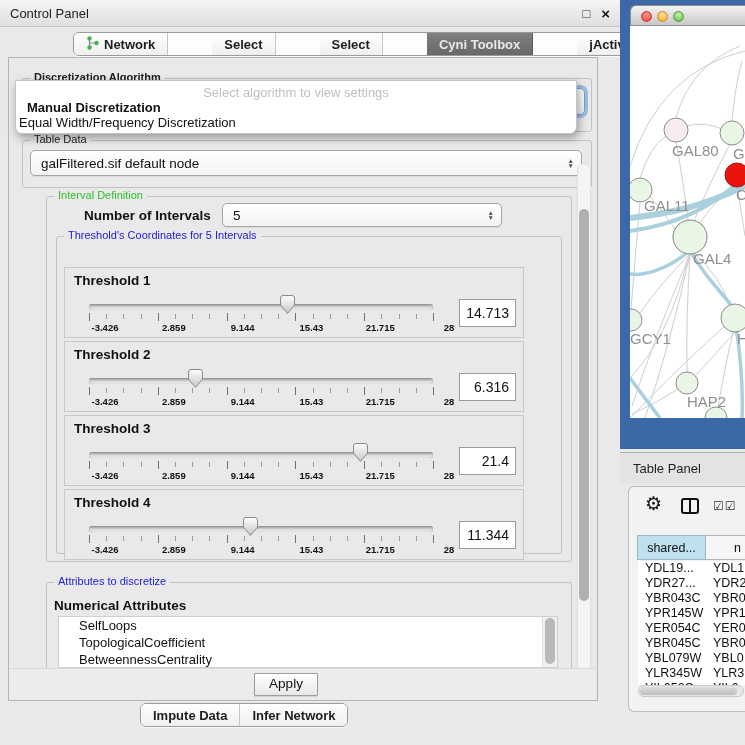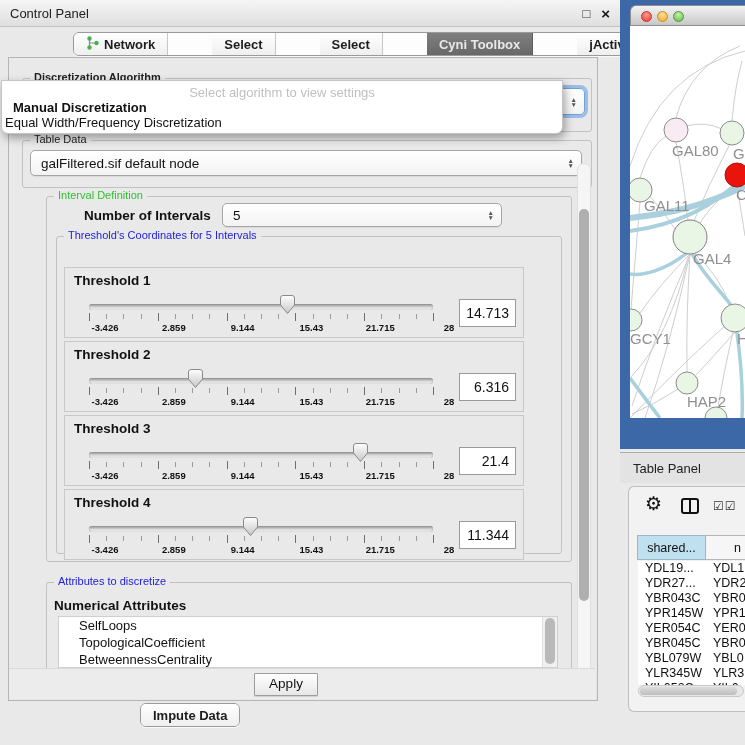--- a/index.html
+++ b/index.html
@@ -37,21 +37,21 @@
 
   
   .combo{position:absolute;background:linear-gradient(#FFFFFF,#F3F3F3);border:1px solid #A6A6A6;border-radius:5px;
     font-size:13.5px;color:#111;display:flex;align-items:center;padding:0 24px 0 10px;box-sizing:border-box;
     box-shadow:0 1px 1px rgba(0,0,0,.07);}
   .spin{position:absolute;right:7px;top:50%;transform:translateY(-50%);display:flex;flex-direction:column;
     font-size:6.5px;line-height:5px;color:#555;}
   .focusring{border-color:#6EA3D8;box-shadow:0 0 0 3px rgba(105,160,225,.6);}
 
   
-  .popup{left:1px;top:80px;width:560px;height:52px;background:#FFF;border:1px solid #C4C4C4;
+  .popup{left:15px;top:80px;width:560px;height:52px;background:#FFF;border:1px solid #C4C4C4;
     border-radius:0 0 7px 7px;box-shadow:2px 4px 10px rgba(0,0,0,.35);z-index:30;font-size:13px;}
   .popup .hint{position:absolute;top:4px;left:0;width:100%;text-align:center;color:#BFBFBF;}
   .popup .opt{position:absolute;left:2px;right:2px;height:15px;line-height:15px;padding-left:1px;}
   .popup .opt.b{top:19px;font-weight:700;margin-left:8px;}
   .popup .opt.n{top:34px;}
 
   
   .tbox{position:absolute;left:64px;width:458px;height:69px;border:1px solid #C8C8C8;background:#E9E9E9;}
   .tl{position:absolute;left:9px;top:5px;font-weight:700;font-size:13.5px;}
   .track{position:absolute;left:24px;top:36px;width:344px;height:6px;border-radius:3px;
@@ -316,20 +316,23 @@
     <div class="th"></div>
   </div>
 
 <div class="abs bstrip">
   <div class="apply">Apply</div>
 </div>
 
 <div class="abs seg botseg">
   <div class="sg">
       <span>Impute Data</span>
+    </div>
+  <div class="sg">
+      <span>Infer Network</span>
     </div>
 </div>
 
 <div class="abs netframe">
   <div class="mac-tb">
     <span class="tlight tl-red"></span>
     <span class="tlight tl-yellow"></span>
     <span class="tlight tl-green"></span>
   </div>
   <div class="netcanvas">

